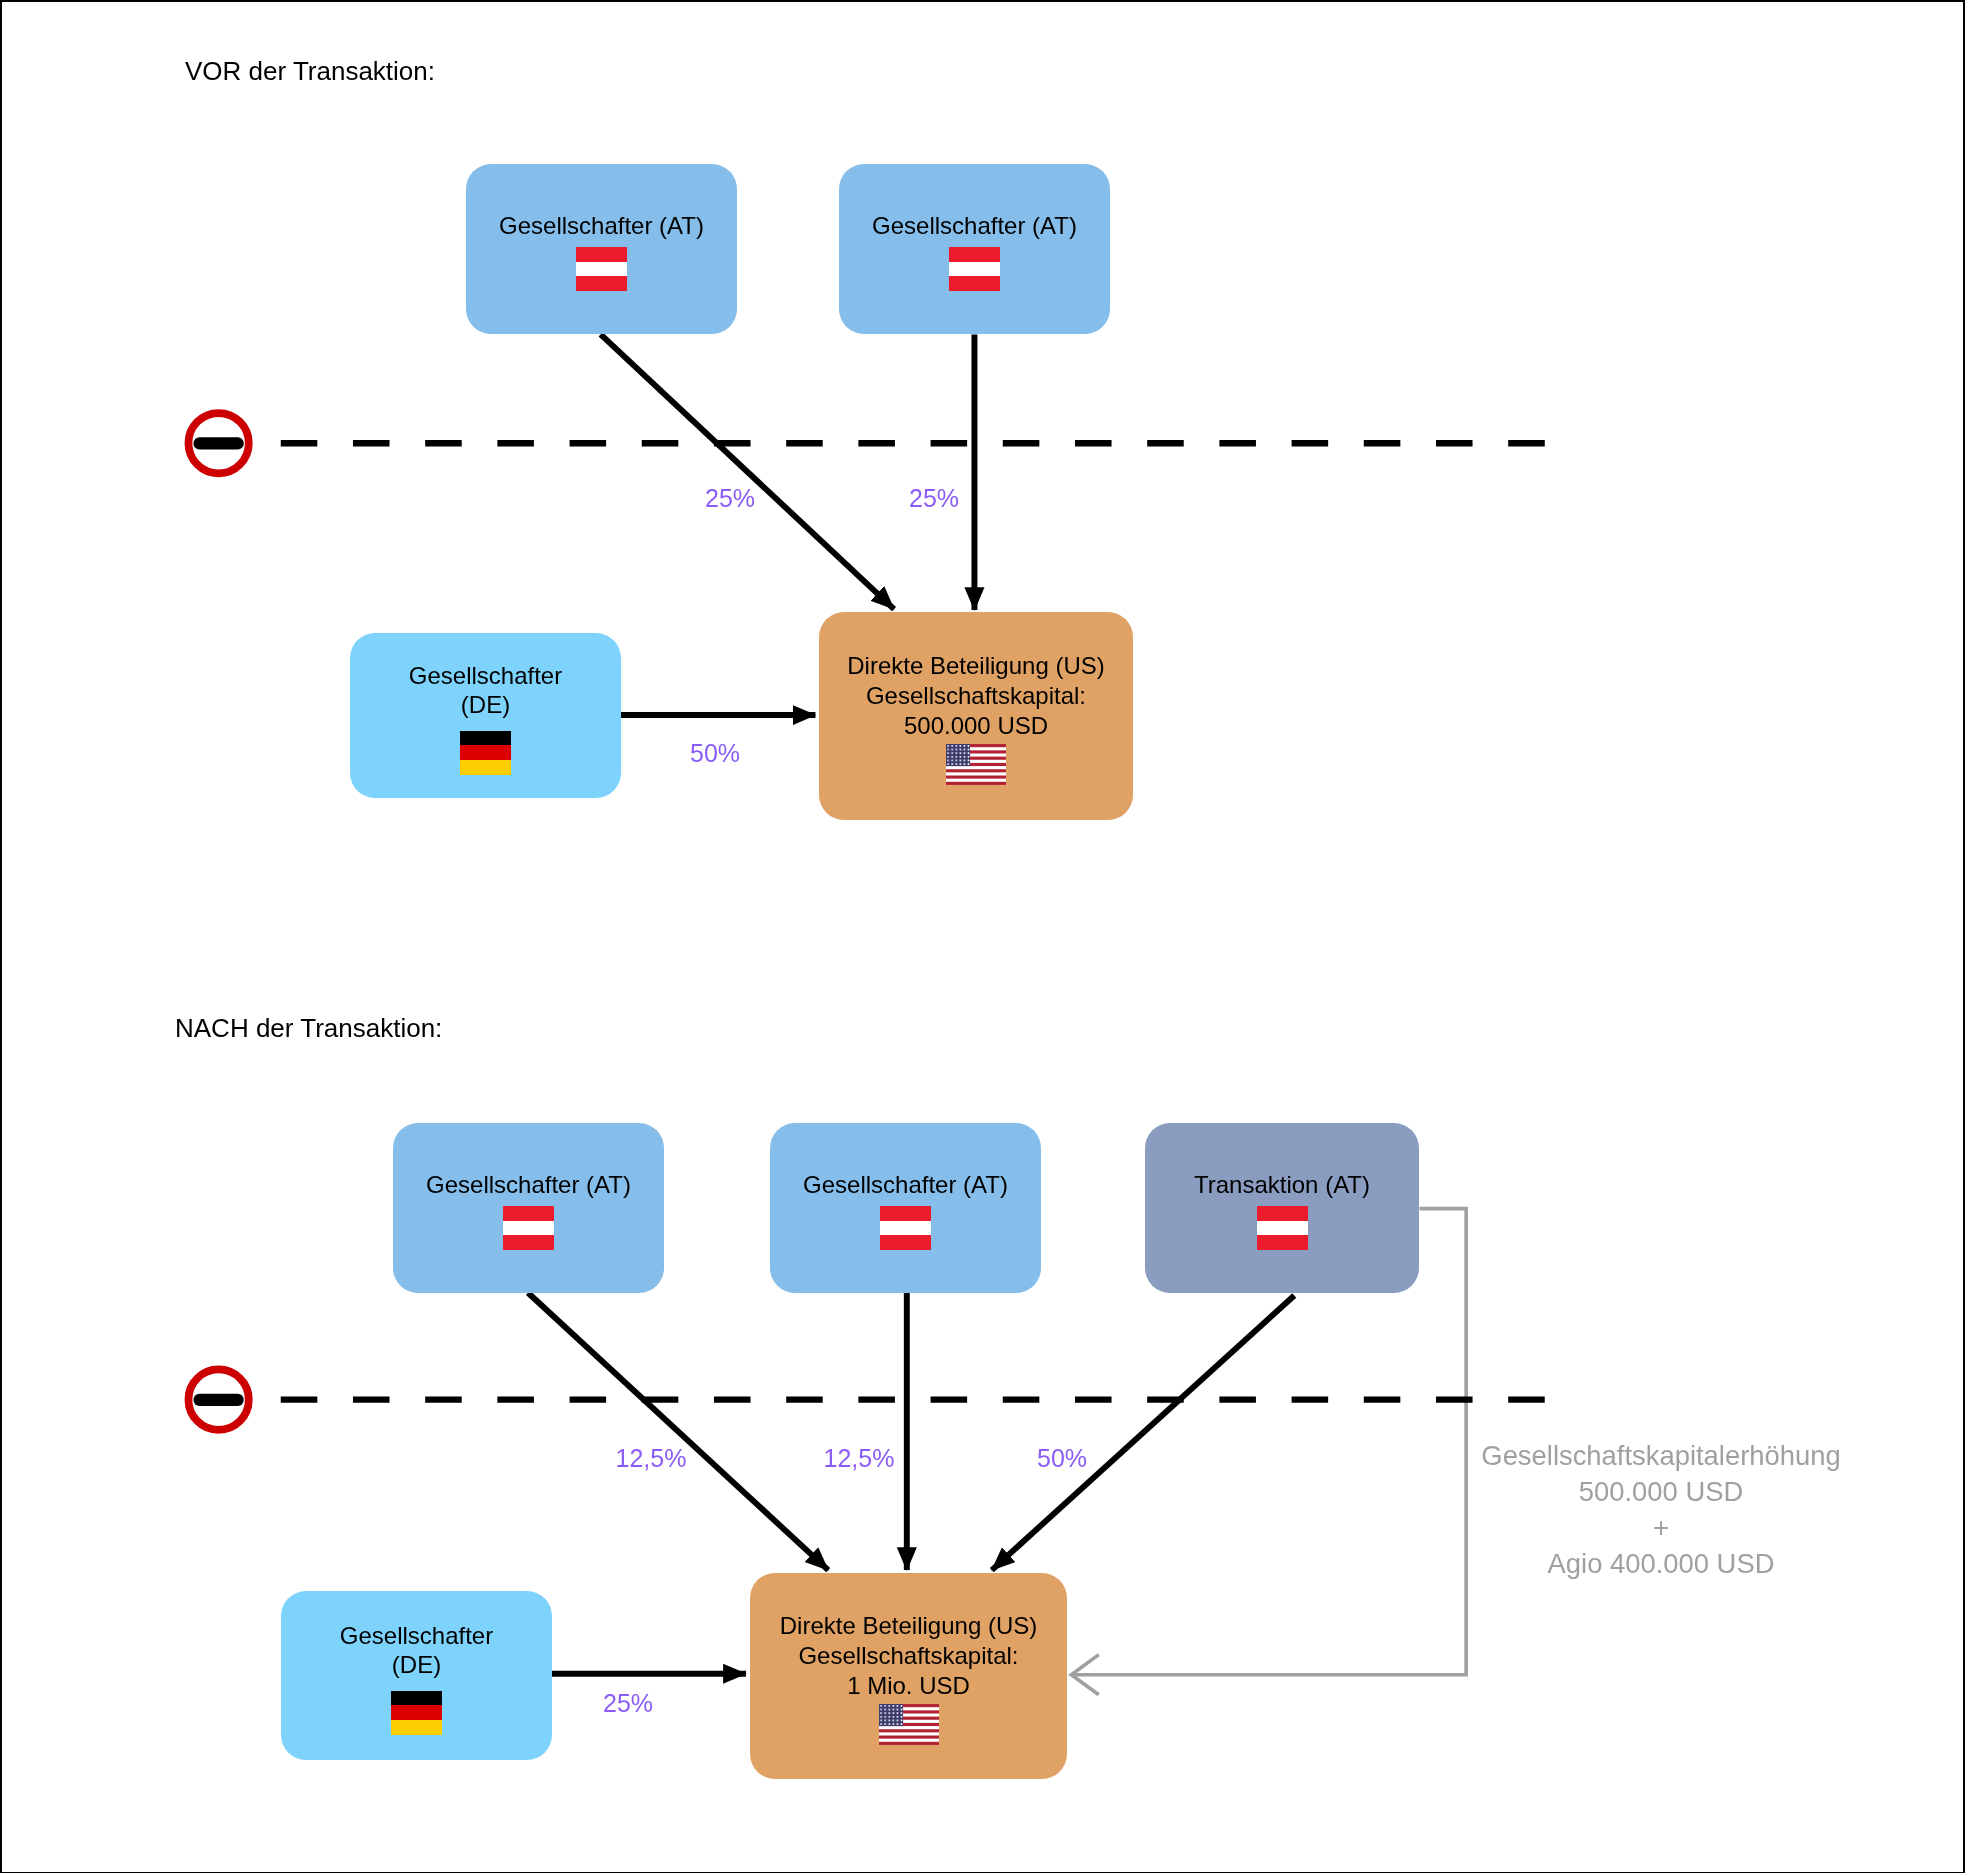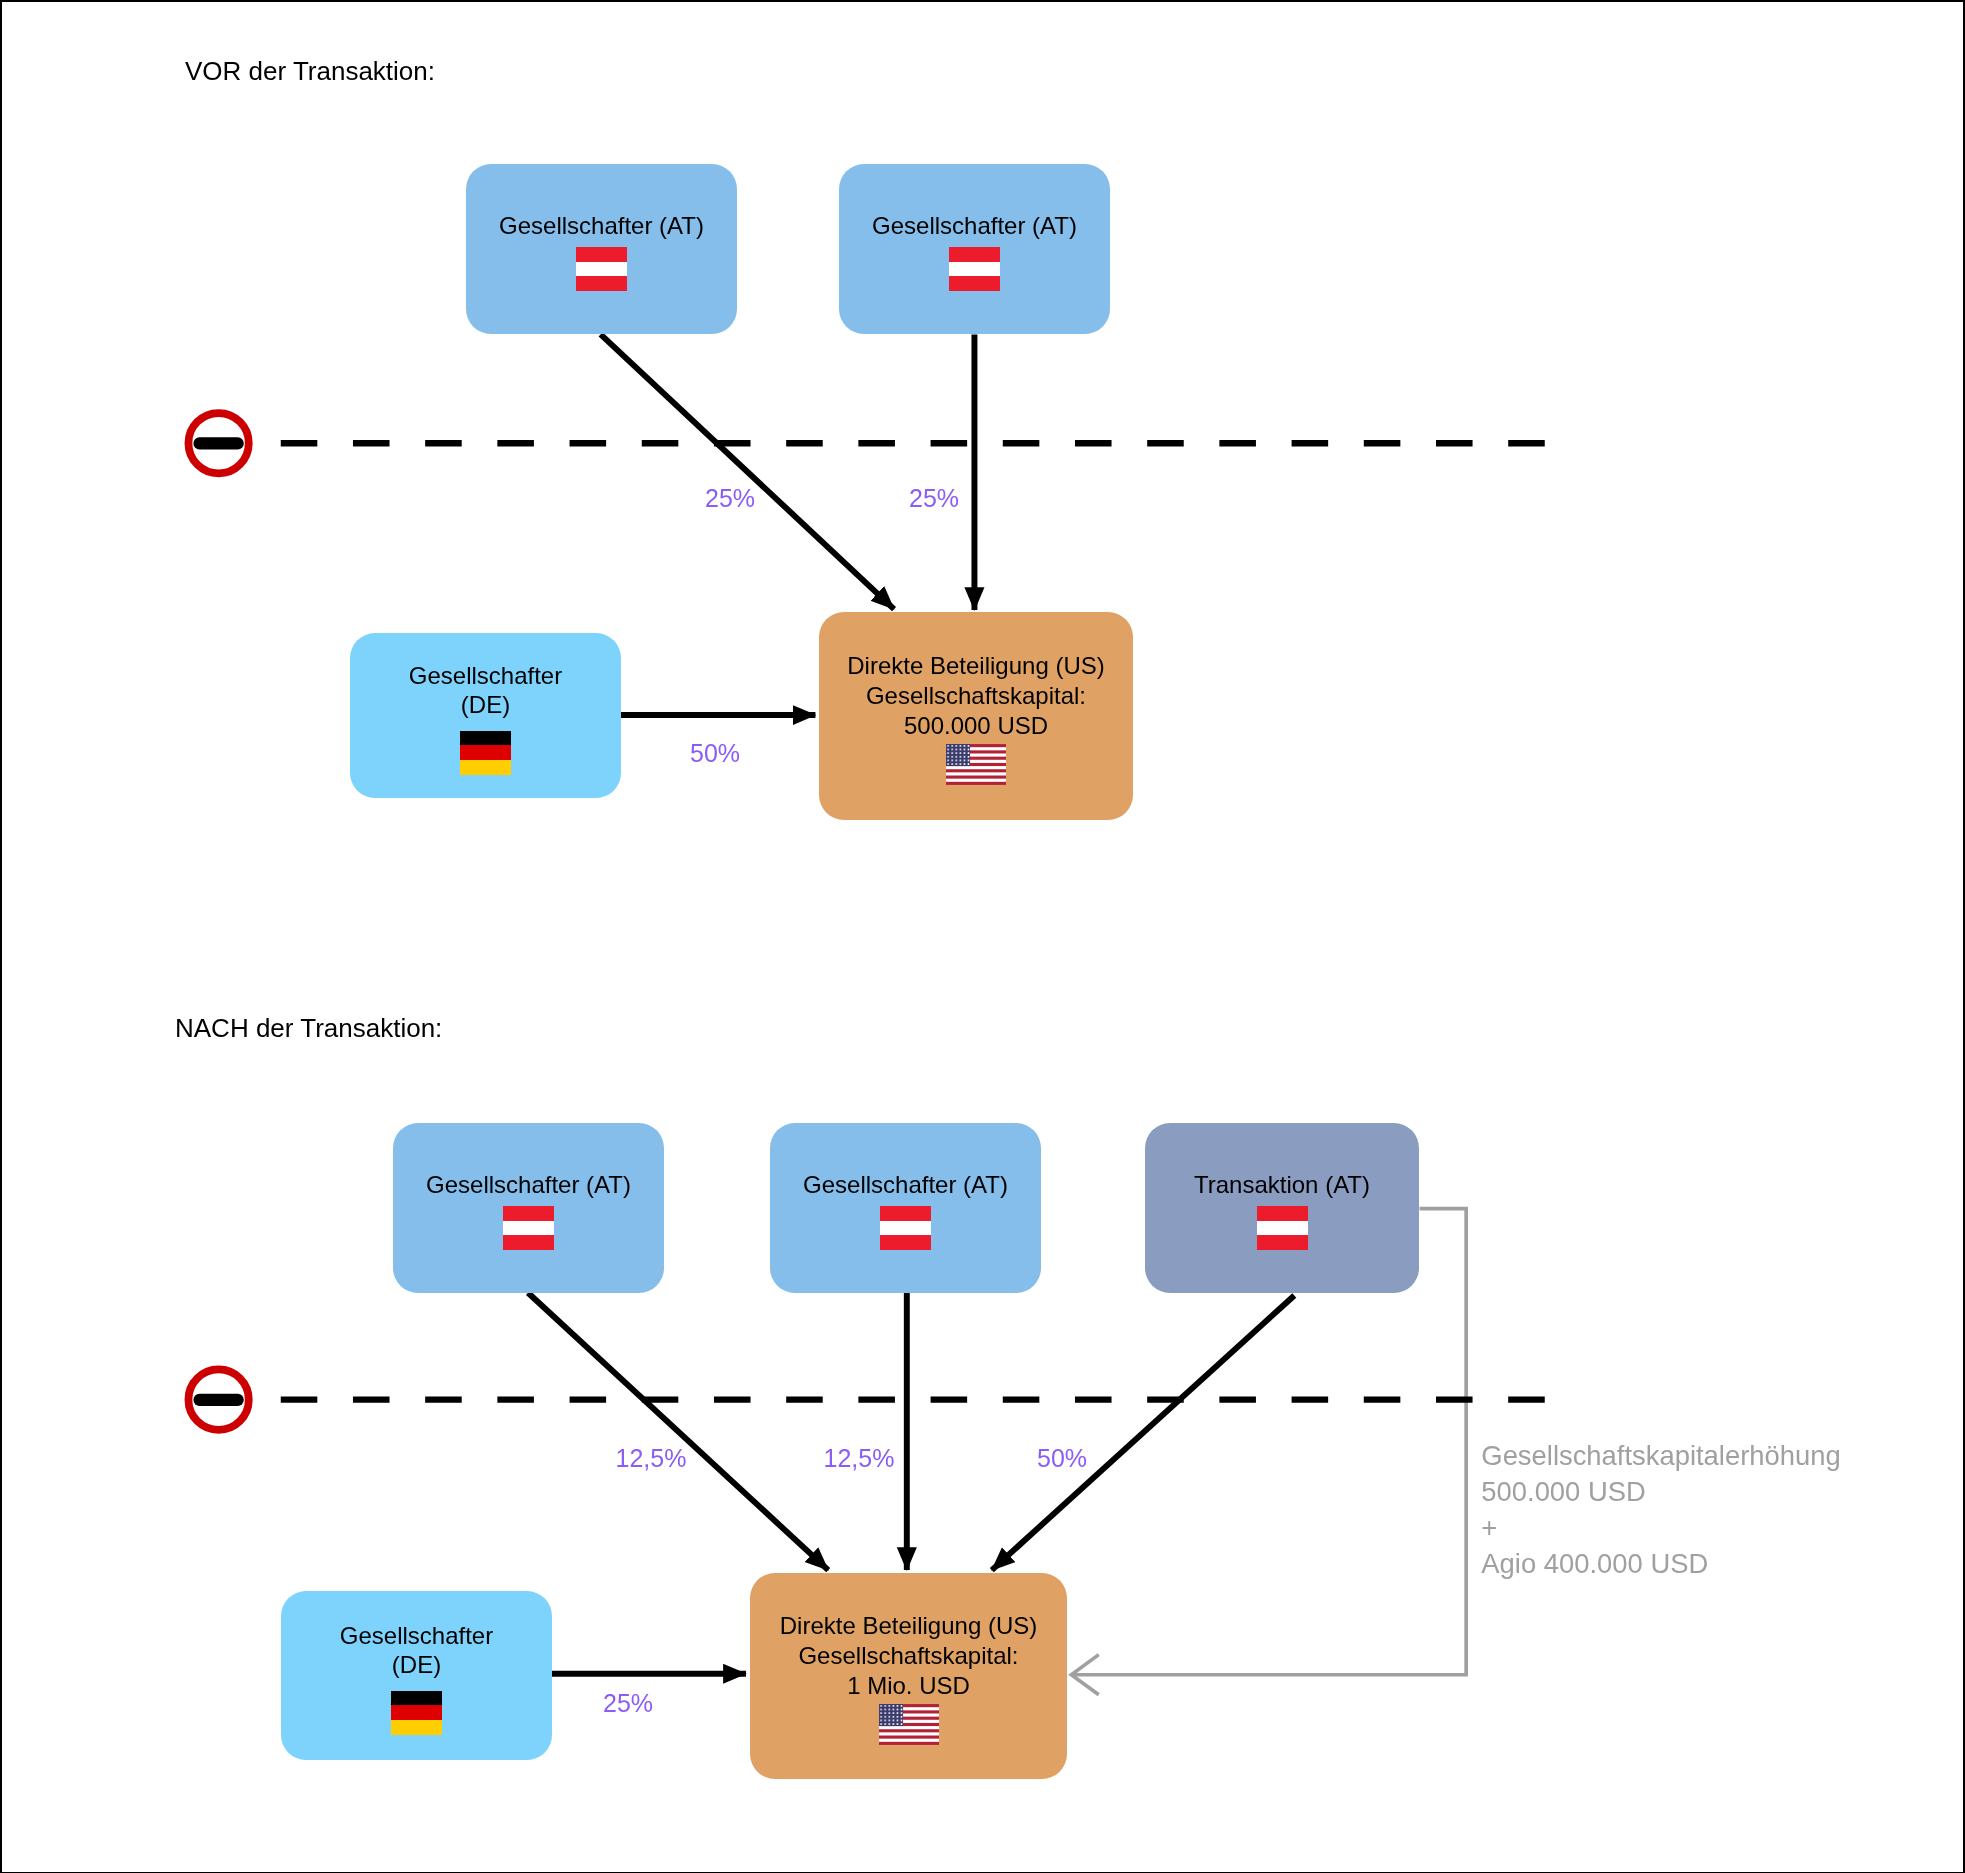--- a/index.html
+++ b/index.html
@@ -26,21 +26,21 @@
   .flag-h { width:51px; height:44px; }
   .flag-h .s { width:100%; height:14.6px; }
   .at-r { background:#EC1C2C; }
   .at-w { background:#ffffff; }
   .de-b { background:#000000; }
   .de-r { background:#DE0000; }
   .de-g { background:#FFCE00; }
 
   .pct { position:absolute; transform:translate(-50%,-50%); font-size:25px; color:#8b5cf6; white-space:nowrap; }
 
-  .note { position:absolute; transform:translate(-50%,-50%); text-align:left;
+  .note { position:absolute; transform:translate(-50%,-50%); text-align:center;
           color:#A0A0A0; font-size:27.4px; line-height:36px; white-space:nowrap; }
 </style>
 </head>
 <body>
 
 <div id="canvas">
 
   <svg id="overlay" width="1965" height="1874" viewBox="0 0 4300 4100" xmlns="http://www.w3.org/2000/svg">
     <defs>
       <marker id="ah" markerUnits="userSpaceOnUse" markerWidth="56" markerHeight="46" refX="50" refY="22" orient="auto">

